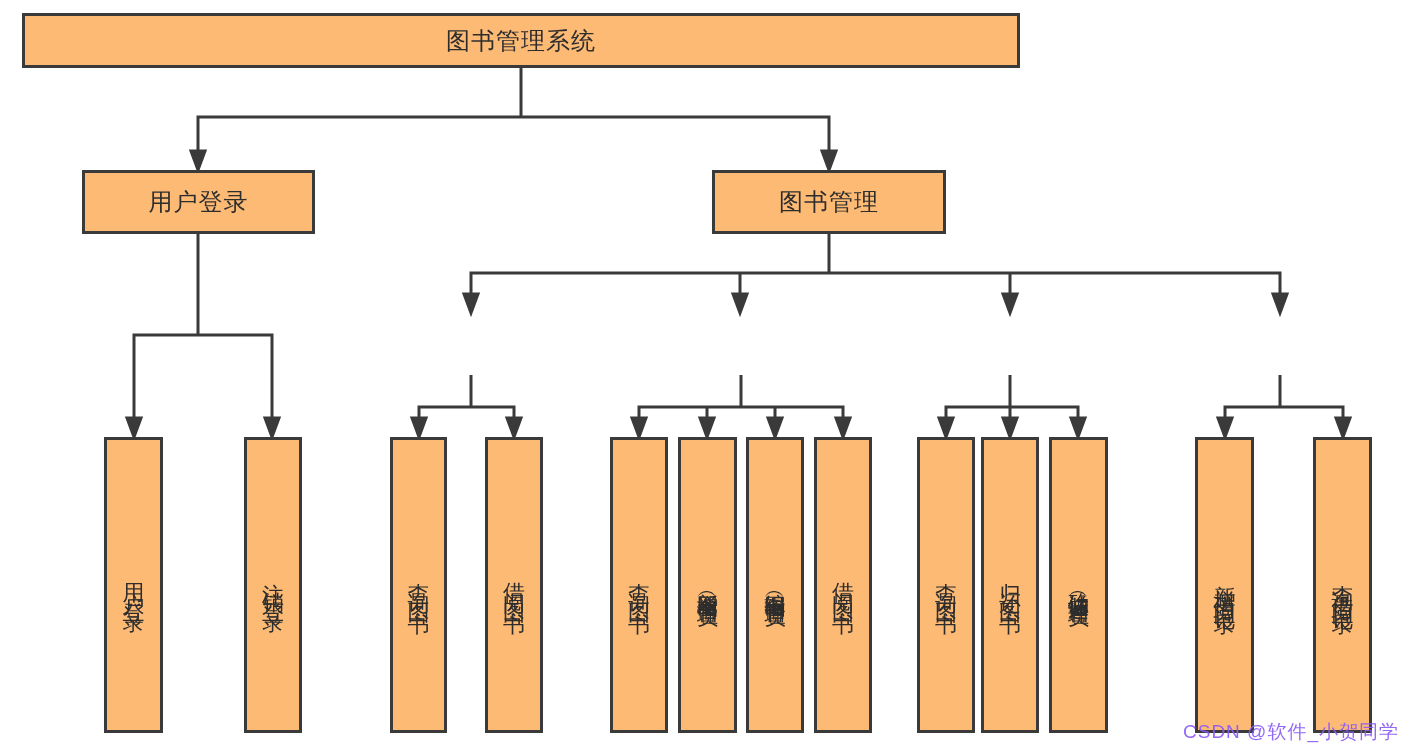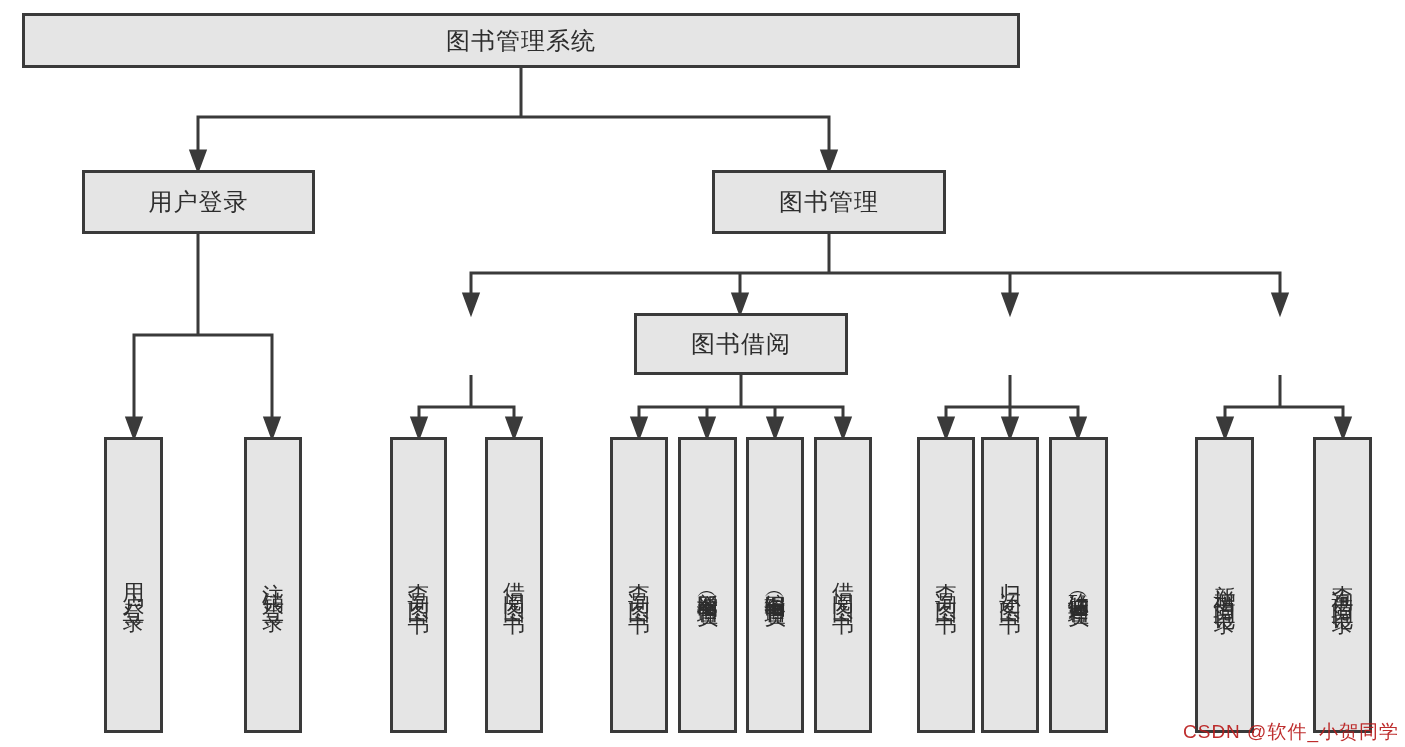--- a/index.html
+++ b/index.html
@@ -8,40 +8,40 @@
     width:1405px;height:747px;
     background:#ffffff;
     font-family:"Liberation Sans","DejaVu Sans",sans-serif;
     overflow:hidden;
   }
   svg.connectors{position:absolute;left:0;top:0;z-index:1;}
   .box{
     position:absolute;
     box-sizing:border-box;
     border:3px solid #3a3a3a;
-    background:#e5e5e5;
+    background:#fdba74;
     display:flex;align-items:center;justify-content:center;
     color:#2d2d2d;
     z-index:2;
   }
   .box.header{font-size:24px;letter-spacing:1px;}
   .box.leaf{font-size:22px;}
   .vtext{
     writing-mode:vertical-rl;
     white-space:nowrap;
     color:#2d2d2d;
   }
   .sp-wide{letter-spacing:10px;}
   .sp-med{letter-spacing:6px;}
   .sp-tight{letter-spacing:2px;font-size:21px;}
   .watermark{
     position:absolute;
     left:1183px;top:719px;
     font-size:19px;
-    color:#b91c1c;
+    color:#8b5cf6;
     letter-spacing:1px;
     z-index:3;
     opacity:0.92;
     white-space:nowrap;
   }
 </style>
 </head>
 <body>
 
 <div class="canvas">
@@ -102,23 +102,20 @@
     <span>图书管理系统</span>
   </div>
 
   <div class="box header" style="left:82px;top:170px;width:233px;height:64px;">
     <span>用户登录</span>
   </div>
   <div class="box header" style="left:712px;top:170px;width:234px;height:64px;">
     <span>图书管理</span>
   </div>
 
-  <div class="box header" style="left:634px;top:313px;width:214px;height:62px;">
-    <span>图书借阅</span>
-  </div>
 
   <div class="box leaf" style="left:104px;top:437px;width:59px;height:296px;">
     <span class="vtext sp-wide">用户登录</span>
   </div>
   <div class="box leaf" style="left:244px;top:437px;width:58px;height:296px;">
     <span class="vtext sp-wide">注销登录</span>
   </div>
 
   <div class="box leaf" style="left:390px;top:437px;width:57px;height:296px;">
     <span class="vtext sp-wide">查询图书</span>

